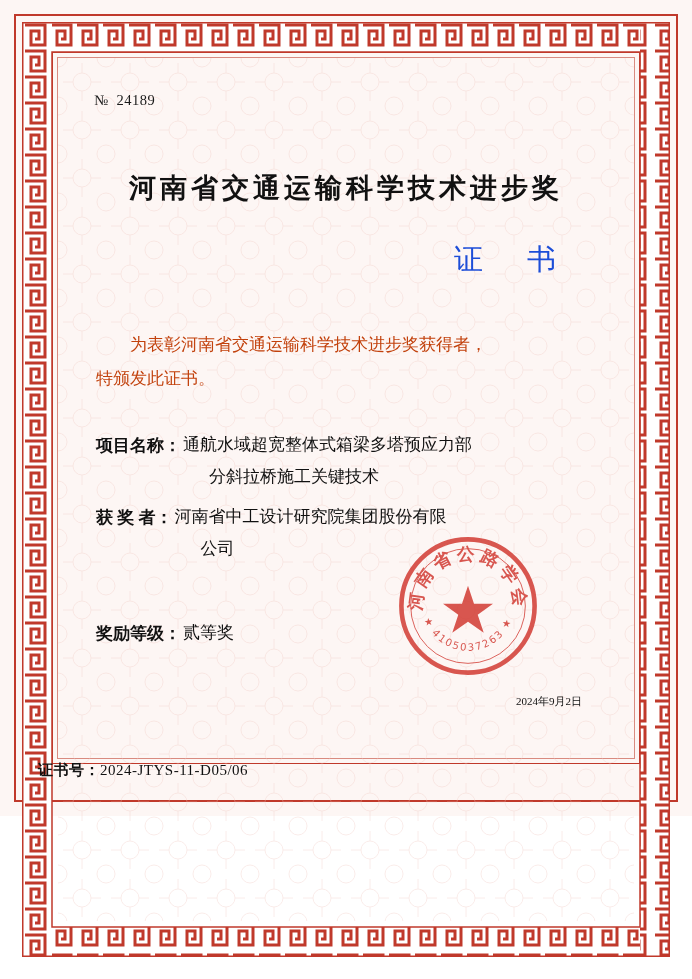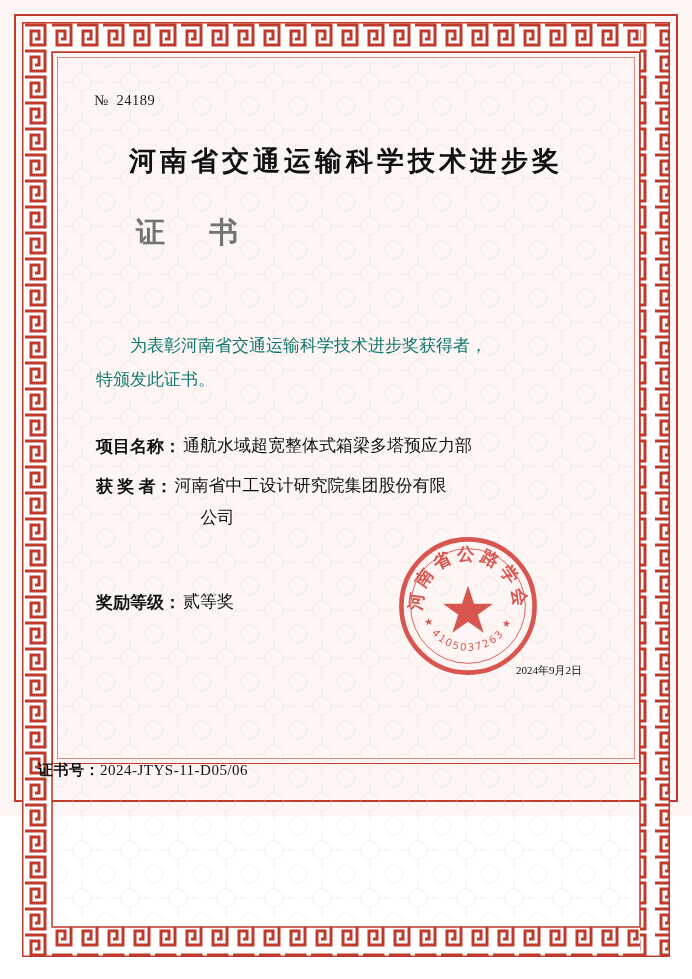--- a/index.html
+++ b/index.html
@@ -94,40 +94,40 @@
     margin-top: 8px;
     margin-left: 2px;
   }
 
   .title-main {
     text-align: center;
     font-size: 27px;
     font-weight: bold;
     color: #111;
     letter-spacing: 4px;
-    margin-top: 34px;
+    margin-top: 61px;
     font-family: "DejaVu Serif", "Liberation Serif", serif;
   }
 
   .title-sub {
-    text-align: left;
+    text-align: right;
     font-size: 29px;
-    font-weight: bold;
-    color: #737373;
+    font-weight: normal;
+    color: #1d4ed8;
     letter-spacing: 44px;
     text-indent: 44px;
     margin-top: 34px;
     font-family: "DejaVu Serif", "Liberation Serif", serif;
   }
 
   .body-text {
-    margin-top: 76px;
+    margin-top: 48px;
     font-size: 17px;
     line-height: 34px;
-    color: #0f766e;
+    color: #c2410c;
     text-align: justify;
     padding: 0 4px;
   }
   .body-text .indent { display: inline-block; width: 34px; }
 
   .field {
     display: flex;
     align-items: flex-start;
     margin-top: 24px;
     font-size: 17px;
@@ -240,20 +240,21 @@
 
     <div class="body-text">
       <span class="indent"></span><span>为表彰河南省交通运输科学技术进步奖获得者，</span><br>
       <span>特颁发此证书。</span>
     </div>
 
     <div class="field project">
       <span class="field-label">项目名称：</span>
       <span class="field-value">
         <span>通航水域超宽整体式箱梁多塔预应力部</span>
+        <span class="line2">分斜拉桥施工关键技术</span>
       </span>
     </div>
 
     <div class="field winner">
       <span class="field-label">获 奖 者：</span>
       <span class="field-value">
         <span>河南省中工设计研究院集团股份有限</span>
         <span class="line2">公司</span>
       </span>
     </div>

